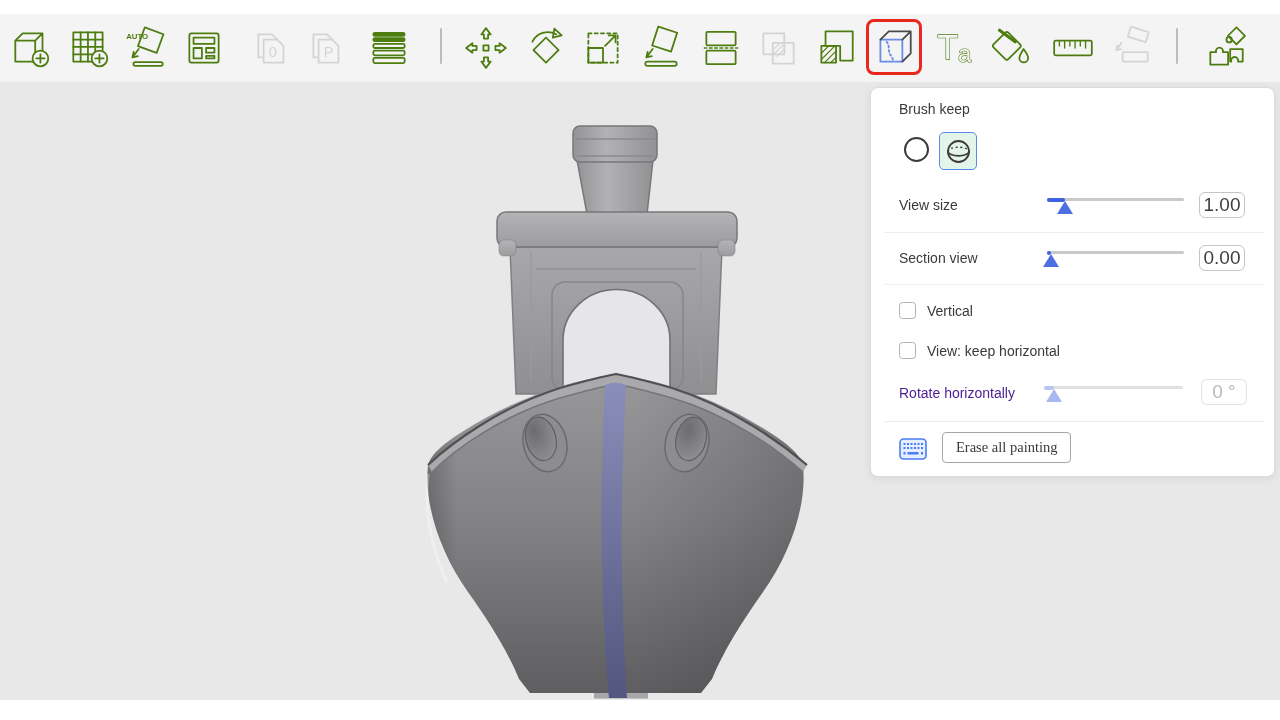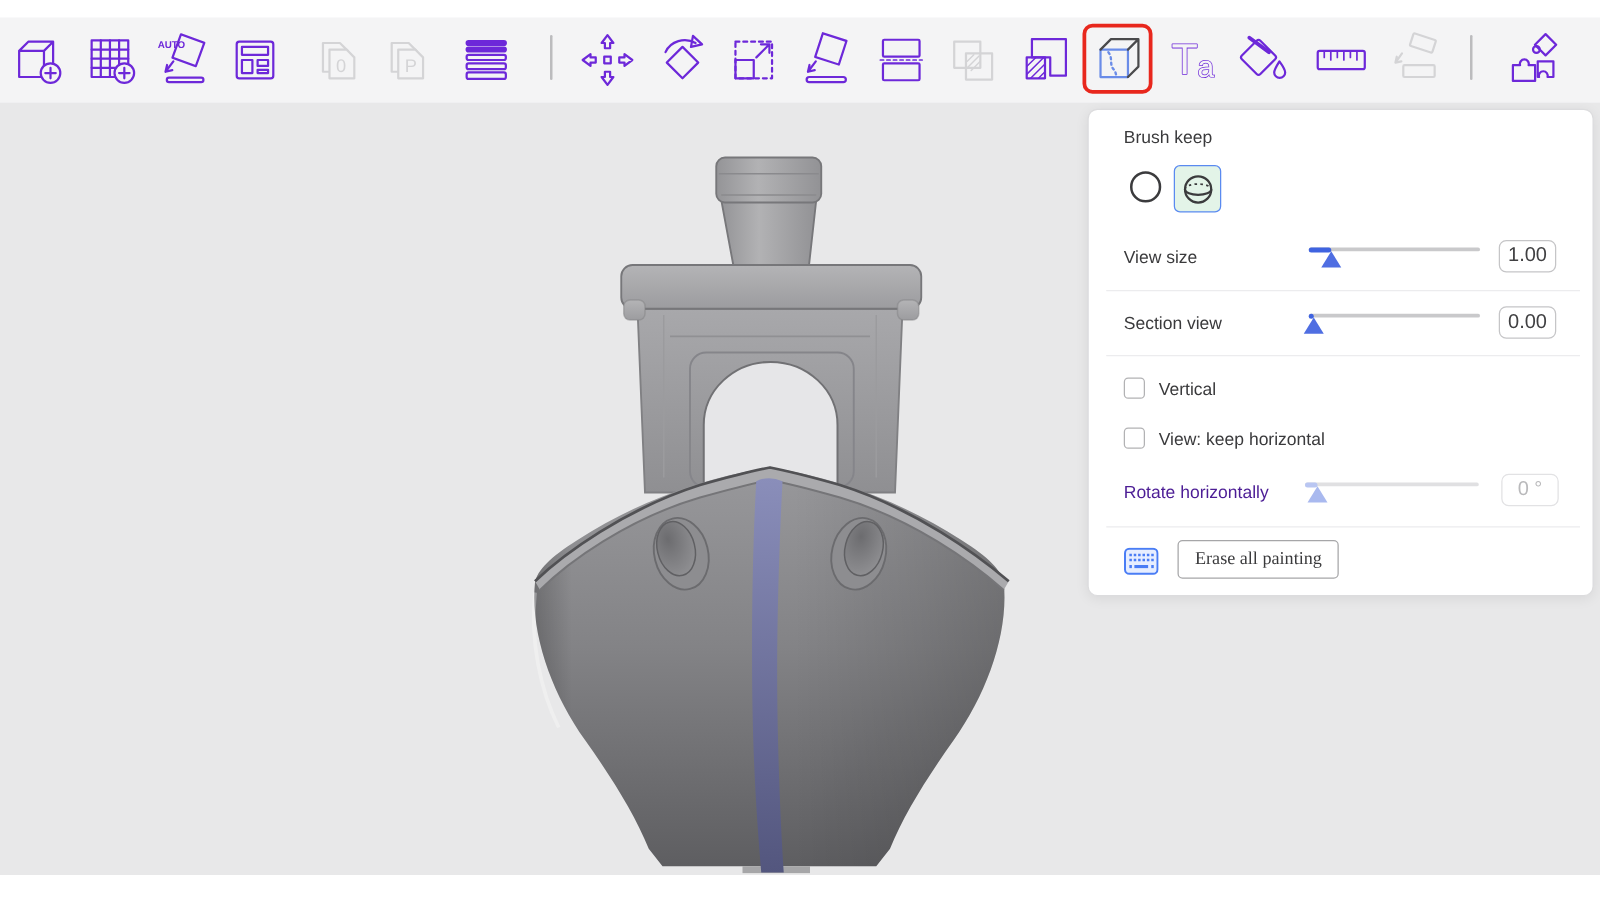--- a/index.html
+++ b/index.html
@@ -1,21 +1,21 @@
 <!DOCTYPE html>
 <html><head>
 <meta charset="utf-8">
 <style>
   html,body{margin:0;padding:0;}
   body{width:1280px;height:720px;overflow:hidden;background:#ffffff;
        font-family:"Liberation Sans", sans-serif; position:relative;}
 
   
   .toolbar{position:absolute;left:0;top:14px;width:1280px;height:68px;background:#f4f4f5;}
-  .tool{position:absolute;top:11px;width:46px;height:46px;color:#6d28d9;cursor:pointer;}
+  .tool{position:absolute;top:11px;width:46px;height:46px;color:#4d7c0f;cursor:pointer;}
   .tool.disabled{color:#d4d4d6;}
   .tool.highlighted{top:5px;border:3.5px solid #e8271d;border-radius:8px;padding:2px;
                     width:46px;height:46px;box-sizing:content-box;background:#f4f4f5;}
   .separator{position:absolute;top:14px;width:2px;height:36px;background:#bcbcbe;border-radius:1px;}
   .tool svg{display:block;}
 
   
   .canvas3d{position:absolute;left:0;top:82px;width:1280px;height:618px;background:#e8e8e9;}
 
   
@@ -35,21 +35,21 @@
   .slider{position:absolute;width:137px;height:22px;cursor:pointer;}
   .slider .track{position:absolute;left:0;right:0;top:5px;height:3px;background:#c9c9cb;border-radius:2px;}
   .slider .fill{position:absolute;left:0;top:4.5px;height:4px;background:#3f63e0;border-radius:2px;}
   .slider .thumb{position:absolute;top:8px;width:0;height:0;border-left:8px solid transparent;
                  border-right:8px solid transparent;border-bottom:13px solid #4f6ee2;}
   .slider.dim .track{background:#e0e0e2;}
   .slider.dim .fill{background:#b9c6f2;}
   .slider.dim .thumb{border-bottom-color:#a9b9ef;}
 
   .valbox{position:absolute;width:46px;height:26px;border:1px solid #c5c5c7;border-radius:6px;
-          background:#fff;font-size:16px;color:#404042;display:flex;align-items:center;
+          background:#fff;font-size:19px;color:#404042;display:flex;align-items:center;
           justify-content:center;box-sizing:border-box;}
   .valbox.dim{border-color:#e2e2e4;color:#b9b9bb;}
 
   .checkbox{position:absolute;width:17px;height:17px;border:1.5px solid #b2b2b4;border-radius:3.5px;
             background:#fff;box-sizing:border-box;cursor:pointer;}
 
   .erase-btn{position:absolute;height:31px;border:1.5px solid #a6a6a8;border-radius:4px;background:#fff;
              font-size:14.5px;color:#3a3a3c;padding:0 13px;display:flex;align-items:center;cursor:pointer;
              font-family:Liberation Serif, serif;}
   .kbd-icon{position:absolute;cursor:pointer;}

